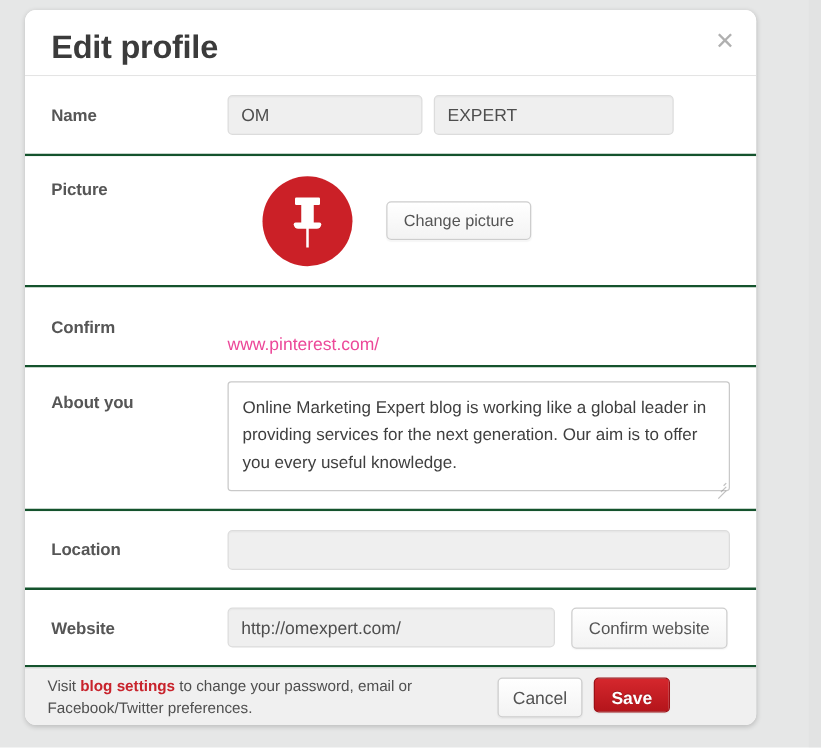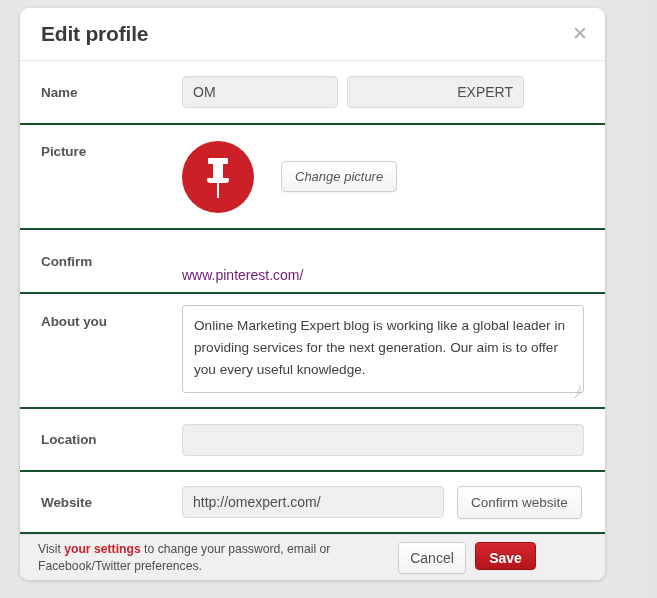--- a/index.html
+++ b/index.html
@@ -36,21 +36,21 @@
   .modal-header {
     position: relative;
     height: 52px;
     background: #ffffff;
     border-bottom: 1px solid #e4e4e4;
   }
   .modal-title {
     position: absolute;
     left: 21px;
     top: 14px;
-    font-size: 21px;
+    font-size: 26px;
     font-weight: bold;
     color: #3b3b3b;
     letter-spacing: -0.2px;
   }
   .close-btn {
     position: absolute;
     right: 12px;
     top: 12px;
     width: 26px;
     height: 26px;
@@ -66,21 +66,21 @@
   .row {
     position: relative;
     border-bottom: 2px solid #14532d;
     display: flex;
     align-items: center;
     padding: 0 21px;
     box-sizing: border-box;
     background: #fff;
   }
   .row-name     { height: 64px; }
-  .row-picture  { height: 105px; }
+  .row-picture  { height: 105px; gap: 28px; }
   .row-username { height: 64px; }
   .row-about    { height: 115px; align-items: flex-start; }
   .row-location { height: 63px; }
   .row-website  { height: 62px; }
 
   .row-label {
     width: 141px;
     flex: 0 0 141px;
     font-size: 13.5px;
     font-weight: bold;
@@ -107,28 +107,28 @@
     padding: 0 10px;
     font-family: "Liberation Sans", sans-serif;
     font-size: 14px;
     color: #4e4e4e;
     outline: none;
     box-shadow: inset 0 1px 1px rgba(0,0,0,0.03);
   }
   .inp::placeholder { color: #a5a5a5; }
 
   .inp-first { width: 156px; margin-right: 9px; }
-  .inp-last  { width: 177px; text-align: right; }
+  .inp-last  { width: 192px; }
   .inp-username { width: 262px; }
   .inp-location { width: 402px; }
   .inp-website  { width: 262px; margin-right: 13px; }
 
   .prefix-text {
     font-size: 14px;
-    color: #701a75;
+    color: #ec4899;
     margin-right: 12px;
     white-space: nowrap;
     margin-top: 28px;
   }
 
   .about-wrap { position: relative; }
   .about-area {
     width: 402px;
     height: 88px;
     background: #ffffff;
@@ -229,21 +229,21 @@
     background: linear-gradient(to bottom, #ffffff 0%, #f3f3f3 100%);
     border: 1px solid #cdcdcd;
     border-radius: 4px;
     cursor: pointer;
     text-align: center;
     padding: 0 13px;
     height: 32px;
     line-height: 30px;
     box-shadow: 0 1px 1px rgba(0,0,0,0.04);
   }
-  .btn-change { height: 31px; line-height: 29px; font-size: 13px; font-style: italic; }
+  .btn-change { height: 31px; line-height: 29px; font-size: 13px; }
   .btn-confirm { height: 33px; line-height: 31px; }
 
   
   .modal-footer {
     position: relative;
     height: 46px;
     background: #f0f0f0;
     border-top: 1px solid #e0e0e0;
     display: flex;
     align-items: center;
@@ -366,21 +366,21 @@
     <div class="row row-website">
       <div class="row-label">Website</div>
       <div class="row-field">
         <input class="inp inp-website" type="text" value="http://omexpert.com/" style="">
         <div class="btn btn-confirm">Confirm website</div>
       </div>
     </div>
 
     <div class="modal-footer">
       <div class="footer-note">
-        <span>Visit </span><span class="link">your settings</span><span> to change your password, email or Facebook/Twitter preferences.</span>
+        <span>Visit </span><span class="link">blog settings</span><span> to change your password, email or Facebook/Twitter preferences.</span>
       </div>
       <div class="footer-actions">
         <div class="btn btn-cancel">Cancel</div>
         <div class="btn btn-save">Save</div>
       </div>
     </div>
 
   </div>
 </div>
 

